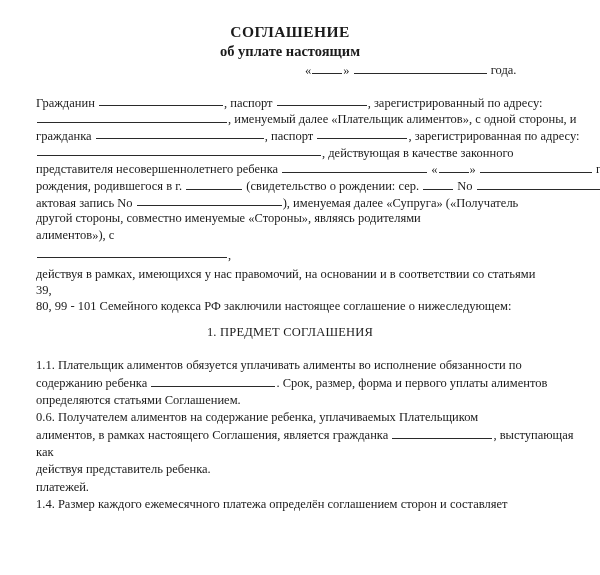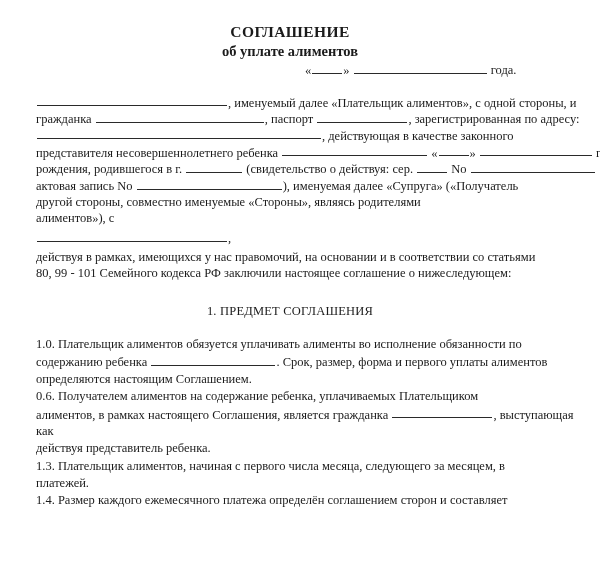--- a/index.html
+++ b/index.html
@@ -82,51 +82,56 @@
   .u-13 { width: 145px; }
   .u-15 { width: 168px; }
   .u-17 { width: 190px; }
   .u-25 { width: 284px; }
 
   
   .section-heading {
     text-align: center;
     font-size: 12.5px;
     line-height: 16px;
-    margin-top: 22px;
+    margin-top: 10px;
     margin-bottom: 17px;
     letter-spacing: 0.2px;
   }
 
   .clause-block {
     padding-left: 36px;
     padding-right: 34px;
     font-size: 12.5px;
     line-height: 17.2px;
   }
   .spacer-xs { height: 3px; }
 </style>
 </head>
 <body>
 
 <div class="page">
 
   <div class="title-block">
     <div class="doc-title">СОГЛАШЕНИЕ</div>
-    <div class="doc-subtitle">об уплате алиментов</div>
+    <div class="doc-subtitle">об уплате настоящим</div>
   </div>
 
   <div class="date-row">
     <span>«</span><span class="u u-3"></span><span>»</span>
     <span class="u u-12"></span>
     <span>года.</span>
   </div>
 
   <div class="body-block">
 
+    <div class="line">
+      <span>Гражданин</span>
+      <span class="u u-11"></span><span>, паспорт</span>
+      <span class="u u-8"></span><span>, зарегистрированный по адресу:</span>
+    </div>
 
     <div class="line">
       <span class="u u-17"></span><span>, именуемый далее «Плательщик алиментов», с одной стороны, и</span>
     </div>
 
     <div class="line">
       <span>гражданка</span>
       <span class="u u-15"></span><span>, паспорт</span>
       <span class="u u-8"></span><span>, зарегистрированная по адресу:</span>
     </div>
@@ -139,21 +144,21 @@
       <span>представителя несовершеннолетнего ребенка</span>
       <span class="u u-13"></span>
       <span>«</span><span class="u u-3"></span><span>»</span>
       <span class="u u-10"></span>
       <span>года</span>
     </div>
 
     <div class="line">
       <span>рождения, родившегося в г.</span>
       <span class="u u-5"></span>
-      <span>(свидетельство о действуя: сер.</span>
+      <span>(свидетельство о рождении: сер.</span>
       <span class="u u-3"></span>
       <span>No</span>
       <span class="u u-11"></span>
     </div>
 
     <div class="line">
       <span>актовая запись No</span>
       <span class="u u-13"></span><span>), именуемая далее «Супруга» («Получатель</span>
     </div>
 
@@ -170,60 +175,60 @@
     <div class="line">
       <span class="u u-17"></span><span>,</span>
     </div>
 
     <div class="spacer-xs"></div>
 
     <div class="line">
       <span>действуя в рамках, имеющихся у нас правомочий, на основании и в соответствии со статьями</span>
     </div>
 
+    <div class="line">
+      <span>39,</span>
+    </div>
 
     <div class="line">
       <span>80, 99 - 101 Семейного кодекса РФ заключили настоящее соглашение о нижеследующем:</span>
     </div>
 
   </div>
 
   <div class="section-heading">1. ПРЕДМЕТ СОГЛАШЕНИЯ</div>
 
   <div class="clause-block">
 
     <div class="line">
-      <span>1.0. Плательщик алиментов обязуется уплачивать алименты во исполнение обязанности по</span>
+      <span>1.1. Плательщик алиментов обязуется уплачивать алименты во исполнение обязанности по</span>
     </div>
     <div class="line">
       <span>содержанию ребенка</span>
       <span class="u u-11"></span><span>. Срок, размер, форма и первого уплаты алиментов</span>
     </div>
     <div class="line">
-      <span>определяются настоящим Соглашением.</span>
+      <span>определяются статьями Соглашением.</span>
     </div>
 
     <div class="line">
       <span>0.6. Получателем алиментов на содержание ребенка, уплачиваемых Плательщиком</span>
     </div>
     <div class="line">
       <span>алиментов, в рамках настоящего Соглашения, является гражданка</span>
       <span class="u u-9"></span><span>, выступающая</span>
     </div>
     <div class="line">
       <span>как</span>
     </div>
     <div class="line">
       <span>действуя представитель ребенка.</span>
     </div>
 
     <div class="line">
-      <span>1.3. Плательщик алиментов, начиная с первого числа месяца, следующего за месяцем, в</span>
-    </div>
-    <div class="line">
       <span>платежей.</span>
     </div>
 
     <div class="line">
       <span>1.4. Размер каждого ежемесячного платежа определён соглашением сторон и составляет</span>
     </div>
 
   </div>
 
 </div>

